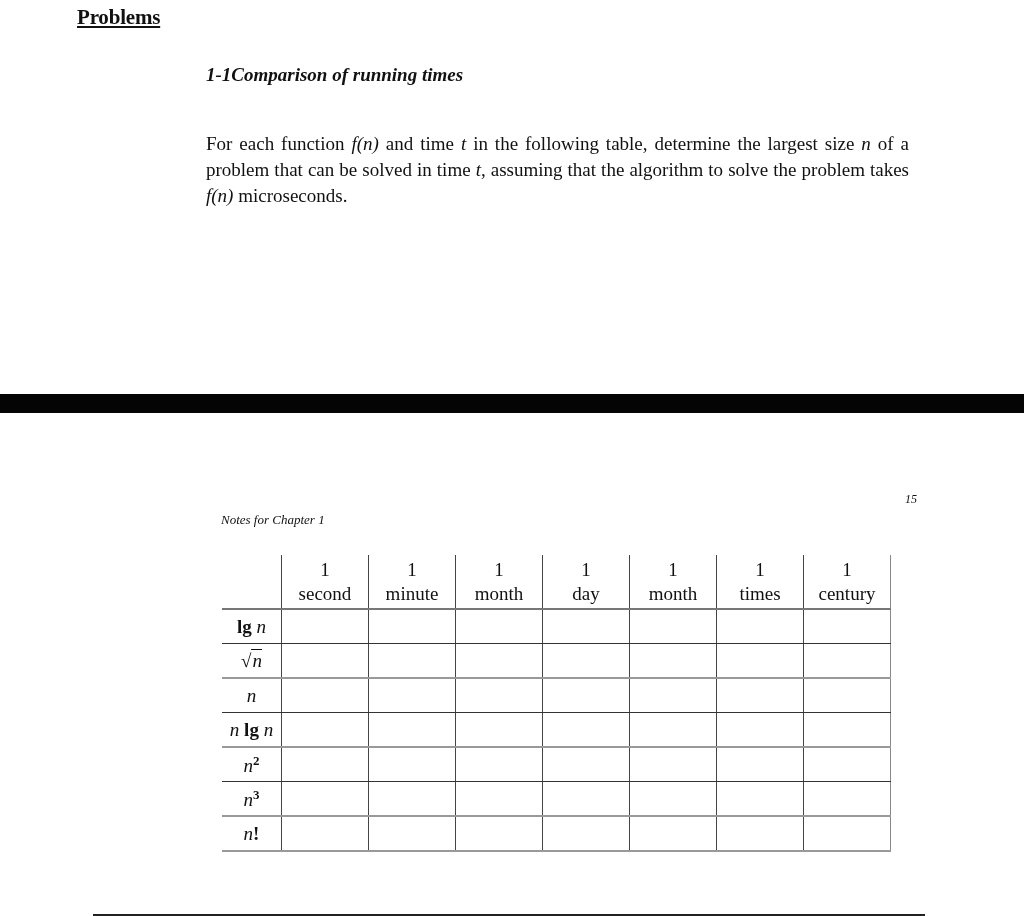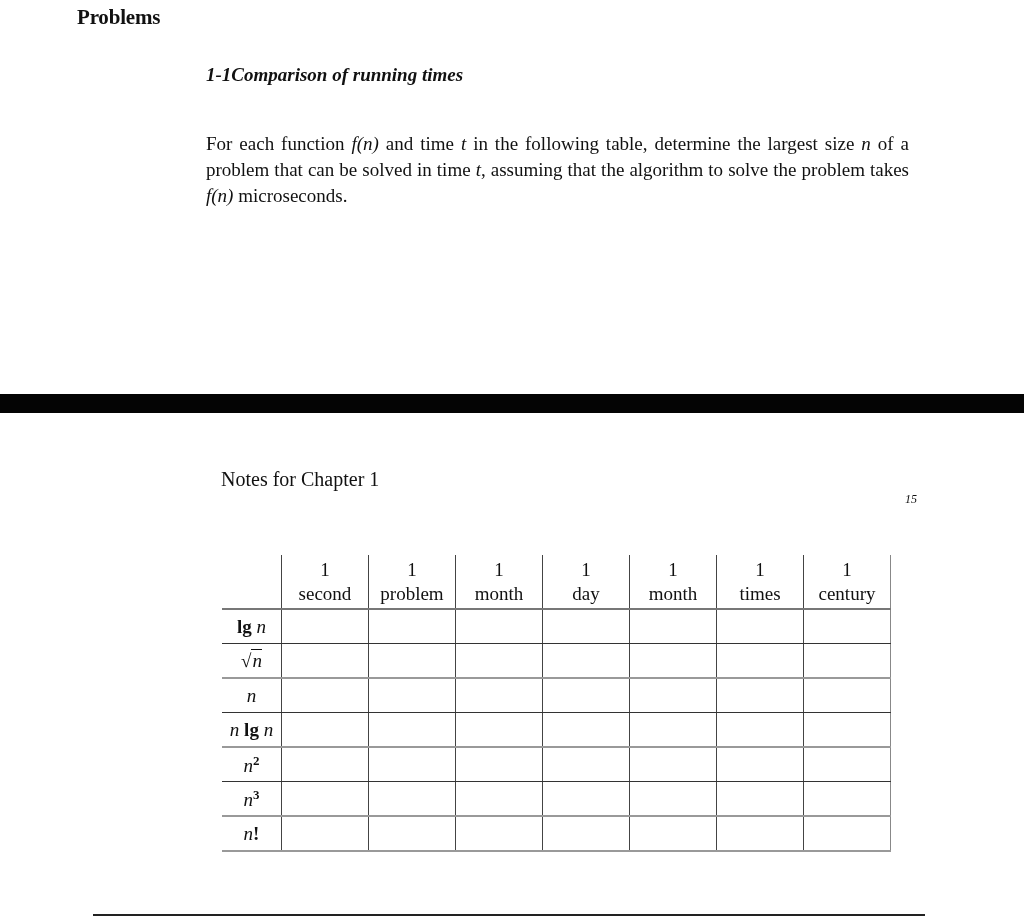--- a/index.html
+++ b/index.html
@@ -1,26 +1,26 @@
 <!DOCTYPE html>
 <html><head>
 <meta charset="utf-8">
 <style>
   html, body { margin:0; padding:0; background:#fff; }
   body { width:1024px; height:916px; position:relative; overflow:hidden;
          font-family:"Liberation Serif", "DejaVu Serif", serif; color:#111; }
   .abs { position:absolute; }
-  .section-title { left:77px; top:5px; font-size:21px; font-weight:bold; letter-spacing:-0.2px; }
+  .section-title { left:77px; top:5px; font-size:21px; font-weight:bold; letter-spacing:-0.2px;text-decoration:underline; }
   .problem { left:206px; top:62px; width:703px; font-size:19px; line-height:26px; }
   .problem-head { font-weight:bold; font-style:italic; }
   .problem-head .num { margin-right:0; }
   .problem-body { text-align:justify;margin-top:43px; }
   .problem-body i { font-style:italic; }
   .black-bar { left:0; top:394px; width:1024px; height:19px; background:#040404; }
-  .running-head { left:221px; top:468px; font-size:20px; }
+  .running-head { left:221px; top:512px; font-size:13px; font-style:italic; }
   .page-num { left:905px; top:492px; font-size:12px; font-style:italic; }
   table.grid { position:absolute; left:222px; top:555px; border-collapse:collapse; font-size:19px; }
   table.grid td, table.grid th { padding:0; text-align:center; font-weight:normal; }
   table.grid th { height:51px; line-height:24px; vertical-align:bottom; padding-bottom:2px; border-left:1.5px solid #444; border-bottom:2px solid #777; }
   table.grid th.corner { border-left:none; width:59px; }
   table.grid th.tcol { width:86px; }
   table.grid td { height:33px; border-left:1.5px solid #444; border-bottom:1.5px solid #333; }
   table.grid td.fn { border-left:none; font-style:italic; width:59px; }
   table.grid tr.alt td { border-bottom:2px solid #999; }
   table.grid td.last, table.grid th.last { border-right:1.5px solid #888; }
@@ -51,21 +51,21 @@
 <table class="grid">
   <tbody>
       <tr>
     <th class="corner"></th>
     <th class="tcol">
           <div>1</div>
           <div>second</div>
         </th>
     <th class="tcol">
           <div>1</div>
-          <div>problem</div>
+          <div>minute</div>
         </th>
     <th class="tcol">
           <div>1</div>
           <div>month</div>
         </th>
     <th class="tcol">
           <div>1</div>
           <div>day</div>
         </th>
     <th class="tcol">

